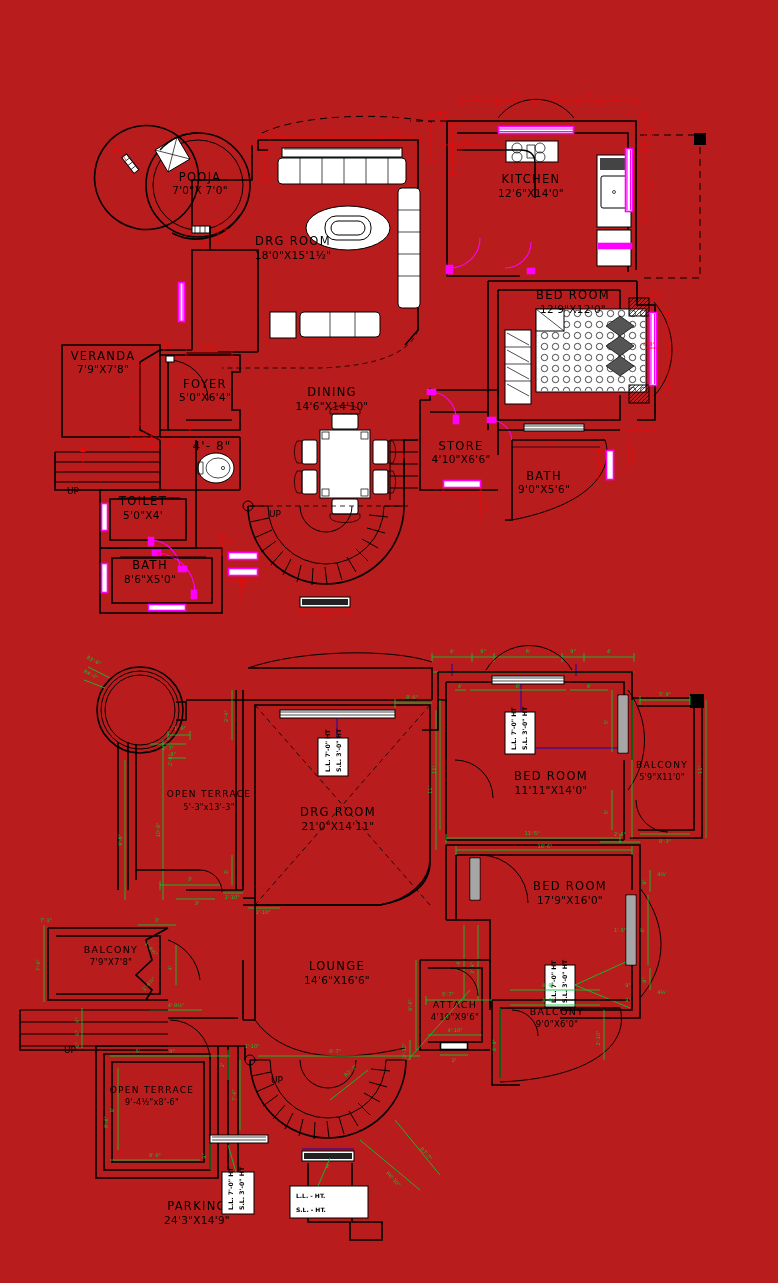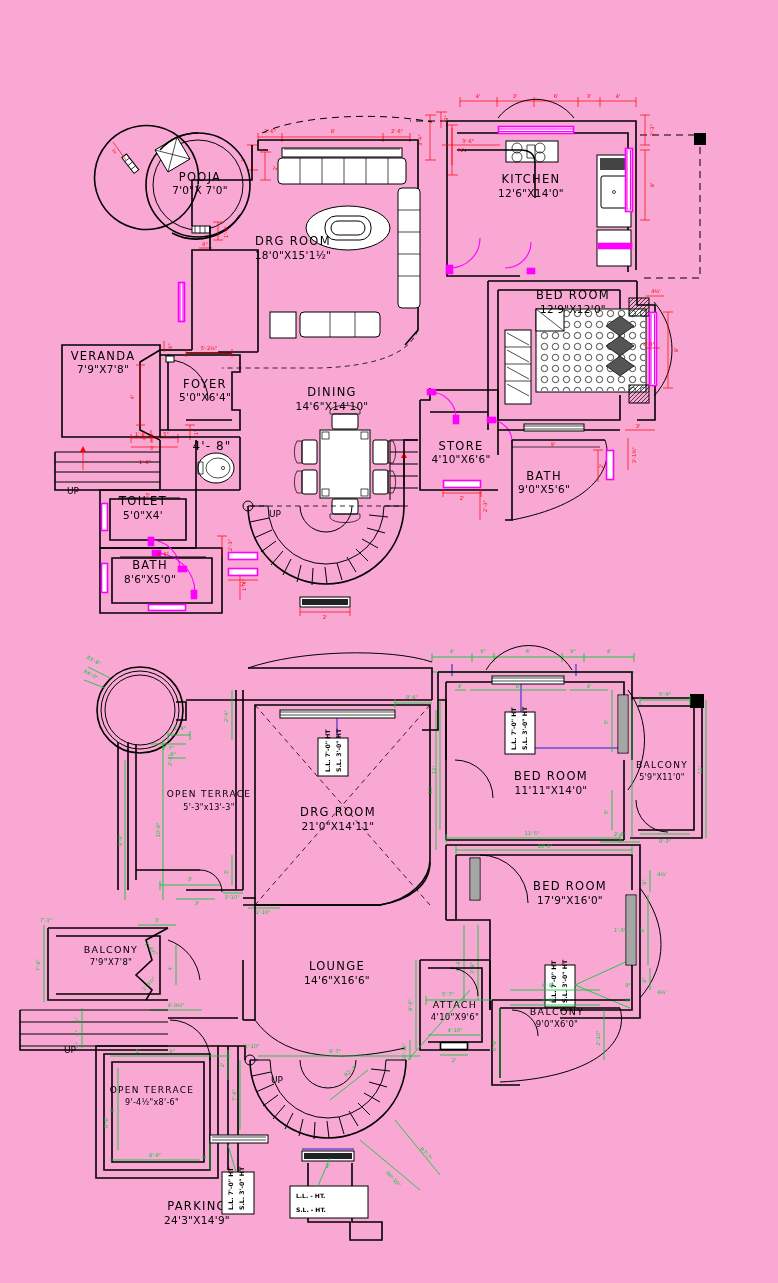--- a/index.html
+++ b/index.html
@@ -1,19 +1,19 @@
 <!DOCTYPE html>
 <html><head>
 <meta charset="utf-8">
 <title>Floor Plan</title>
 <style>
   html,body{margin:0;padding:0;background:#ffffff;}
   body{width:778px;height:1283px;overflow:hidden;
        font-family:"DejaVu Sans","Liberation Sans",sans-serif;}
-  #sheet{position:relative;width:778px;height:1283px;background:#f9a8d4;}
+  #sheet{position:relative;width:778px;height:1283px;background:#b91c1c;}
   svg{display:block;}
   .rm-name{font-family:"DejaVu Sans",sans-serif;letter-spacing:1.1px;}
   .rm-dim{font-family:"DejaVu Sans",sans-serif;letter-spacing:0.4px;}
 </style>
 </head>
 <body>
 
 <div id="sheet">
 
 <svg width="778" height="1283" viewBox="0 0 778 1283">

